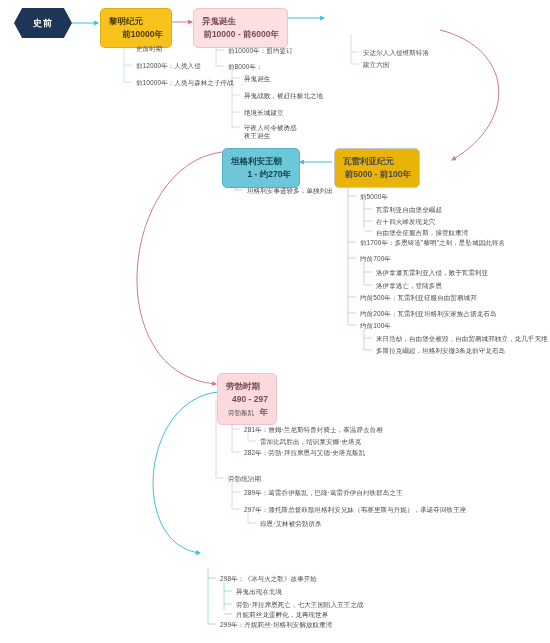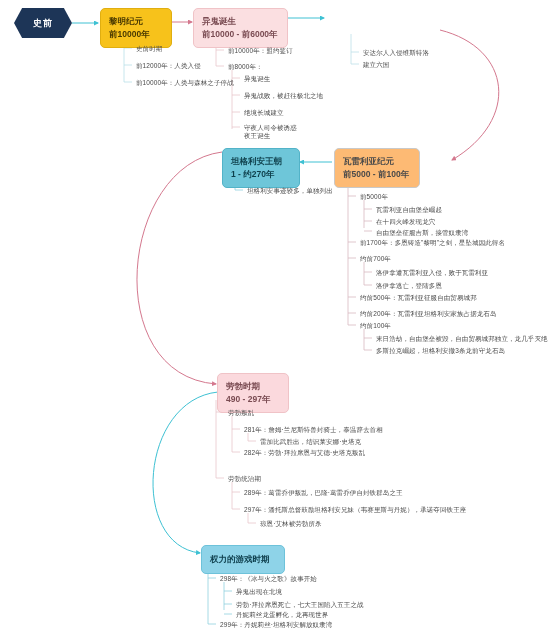--- a/index.html
+++ b/index.html
@@ -30,27 +30,27 @@
     border-radius:5px;
     border:1px solid rgba(0,0,0,.12);
     box-sizing:border-box;
     padding:6px 8px;
     font-size:8.5px;
     font-weight:bold;
     line-height:1.5;
     color:#333;
   }
   .era .l1{display:block;}
-  .era .l2{display:block;}
+  .era .l2{display:block;text-align:right;}
 
   .era.yellow{background:#f7c21b;border-color:#e0ae10;color:#4a3a00;}
   .era.pink  {background:#fbdfe1;border-color:#f0c3c7;color:#7a4b52;}
   .era.cyan  {background:#e4f4f8;border-color:#bcdfe8;color:#3c6b78;}
   .era.teal  {background:#6ec6d9;border-color:#52b3c8;color:#0e3f4b;}
-  .era.grey  {background:#fdba74;border-color:#c9c9c9;color:#4a4a4a;}
+  .era.grey  {background:#eab308;border-color:#c9c9c9;color:#4a4a4a;}
   .era.blue  {background:#8ed3e8;border-color:#6dc2da;color:#10414f;}
   .era.pink2 {background:#fbd9dd;border-color:#f0c3c7;color:#7a4b52;}
 
   
   .leaf{
     position:absolute;
     font-size:6.5px;
     color:#4a4a4a;
     line-height:1.45;
     white-space:pre;
@@ -170,35 +170,32 @@
   <div class="leaf" style="left:360px;top:238px;">前1700年：多恩铸造"黎明"之剑，星坠城因此得名</div>
   <div class="leaf" style="left:360px;top:254px;">约前700年</div>
   <div class="leaf" style="left:376px;top:268px;">洛伊拿遭瓦雷利亚入侵，败于瓦雷利亚</div>
   <div class="leaf" style="left:376px;top:281px;">洛伊拿逃亡，登陆多恩</div>
   <div class="leaf" style="left:360px;top:293px;">约前500年：瓦雷利亚征服自由贸易城邦</div>
   <div class="leaf" style="left:360px;top:309px;">约前200年：瓦雷利亚坦格利安家族占据龙石岛</div>
   <div class="leaf" style="left:360px;top:321px;">约前100年</div>
   <div class="leaf" style="left:376px;top:334px;">末日浩劫，自由堡垒被毁，自由贸易城邦独立，龙几乎灭绝</div>
   <div class="leaf" style="left:376px;top:346px;">多斯拉克崛起，坦格利安撤3条龙前守龙石岛</div>
 
-  <div class="era pink2" style="left:217px;top:373px;width:72px;">
+  <div class="era pink2" style="left:217px;top:373px;width:60px;">
     <span class="l1">劳勃时期</span>
     <span class="l2">490 - 297年</span>
   </div>
   <div class="leaf" style="left:228px;top:408px;">劳勃叛乱</div>
   <div class="leaf" style="left:244px;top:425px;">281年：詹姆·兰尼斯特兽封骑士，泰温辞去首相</div>
   <div class="leaf" style="left:260px;top:437px;">雷加比武胜出，结识莱安娜·史塔克</div>
   <div class="leaf" style="left:244px;top:448px;">282年：劳勃·拜拉席恩与艾德·史塔克叛乱</div>
   <div class="leaf" style="left:228px;top:474px;">劳勃统治期</div>
   <div class="leaf" style="left:244px;top:488px;">289年：葛雷乔伊叛乱，巴隆·葛雷乔伊自封铁群岛之王</div>
   <div class="leaf" style="left:244px;top:505px;">297年：潘托斯总督鼓励坦格利安兄妹（韦赛里斯与丹妮），承诺夺回铁王座</div>
   <div class="leaf" style="left:260px;top:519px;">琼恩·艾林被劳勃所杀</div>
 
-  <div class="era blue" style="left:201px;top:545px;width:84px;padding:7px 8px;">
-    <span class="l1">权力的游戏时期</span>
-  </div>
   <div class="leaf" style="left:220px;top:574px;">298年：《冰与火之歌》故事开始</div>
   <div class="leaf" style="left:236px;top:587px;">异鬼出现在北境</div>
   <div class="leaf" style="left:236px;top:600px;">劳勃·拜拉席恩死亡，七大王国陷入五王之战</div>
   <div class="leaf" style="left:236px;top:610px;">丹妮莉丝龙蛋孵化，龙再现世界</div>
   <div class="leaf" style="left:220px;top:620px;">299年：丹妮莉丝·坦格利安解放奴隶湾</div>
 
 </div>
 
 </body></html>

